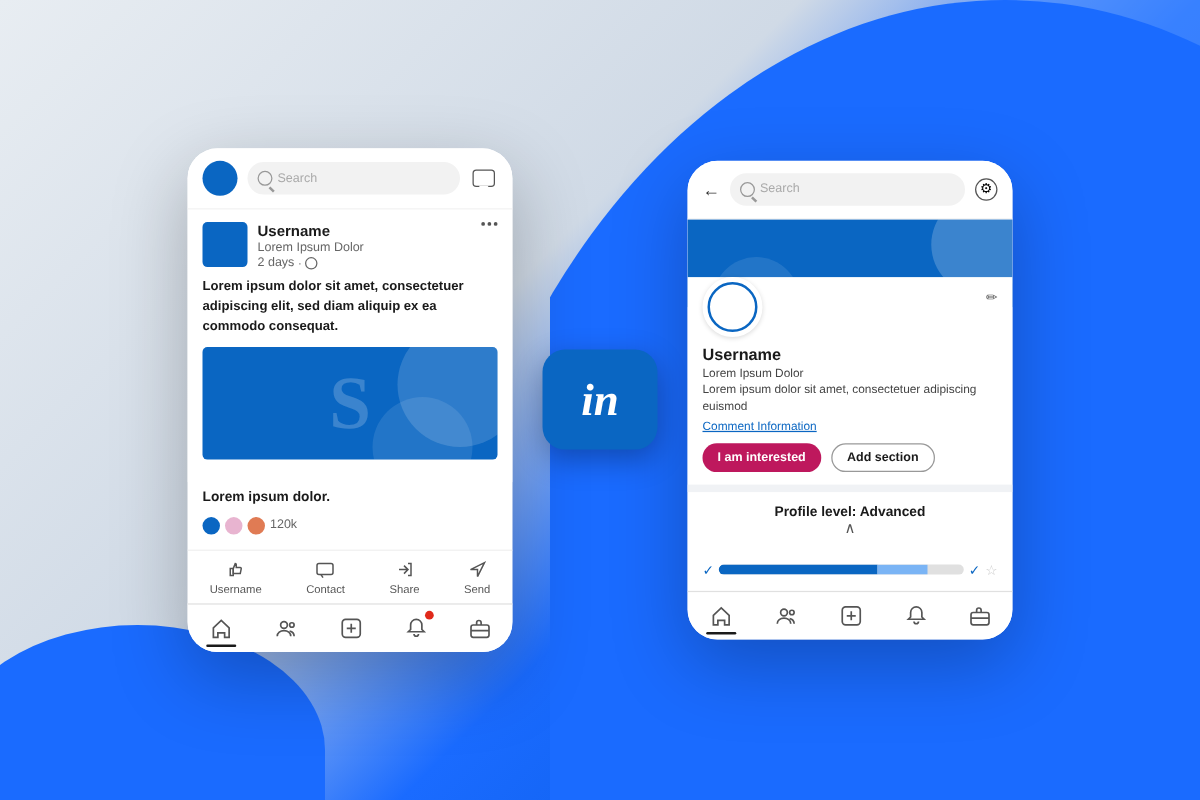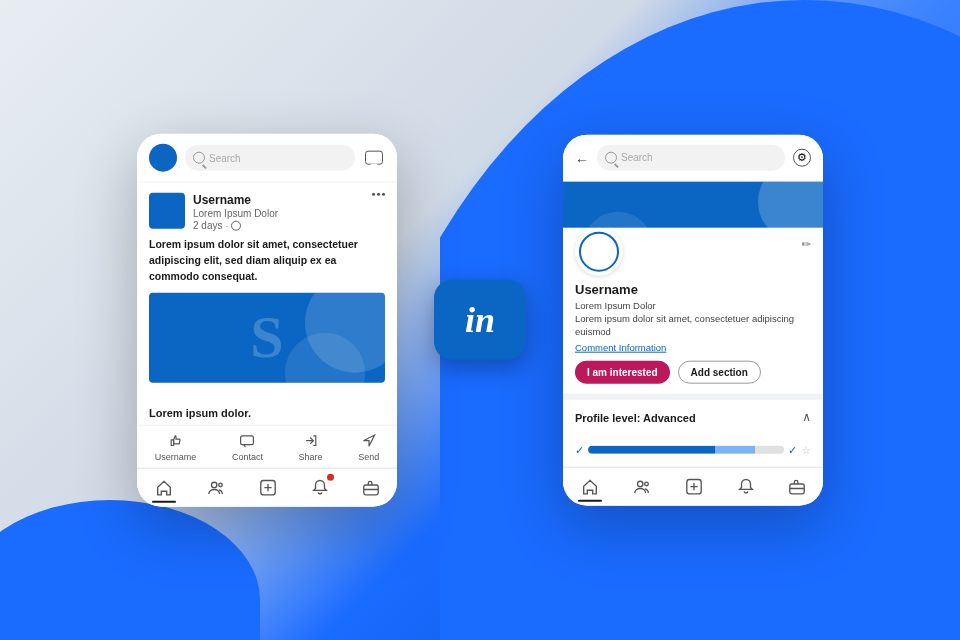--- a/index.html
+++ b/index.html
@@ -40,21 +40,21 @@
       border-radius: 50% 50% 0 0;
     }
 
     
     .phones-container {
       position: absolute;
       top: 50%;
       left: 50%;
       transform: translate(-50%, -50%);
       display: flex;
-      gap: 37px;
+      gap: 24px;
       align-items: center;
     }
 
     
     .phone {
       width: 260px;
       background: #fff;
       border-radius: 24px;
       box-shadow: 0 20px 60px rgba(0,0,0,0.25);
       overflow: hidden;
@@ -536,23 +536,24 @@
     }
 
     
     .profile-level-section {
       background: #fff;
       padding: 10px 12px;
     }
 
     .profile-level-header {
       display: flex;
-      align-items: flex-end;
+      align-items: center;
       justify-content: space-between;
       margin-bottom: 20px;
+      flex-direction: column;
     }
 
     .profile-level-title {
       font-size: 11px;
       font-weight: 700;
       color: #1a1a1a;
     }
 
     .chevron-up {
       font-size: 12px;
@@ -663,20 +664,26 @@
         <div class="blue-banner-blob"></div>
         <div class="blue-banner-blob2"></div>
         <div class="blue-banner-s">S</div>
       </div>
     </div>
 
     <div class="lorem-ipsum-bottom">
       <span>Lorem ipsum dolor.</span>
     </div>
 
+    <div class="reactions" style="padding: 4px 12px;">
+      <div class="reaction-dot" style="background:#0a66c2;"></div>
+      <div class="reaction-dot" style="background:#e8b4d0;"></div>
+      <div class="reaction-dot" style="background:#e07b54;"></div>
+      <span class="reaction-count">120k</span>
+    </div>
 
     <div class="post-actions">
       <div class="action-btn">
         <div class="action-icon">
           <svg viewBox="0 0 20 20" width="16" height="16" fill="none" stroke="#555" stroke-width="1.5">
             <path d="M7 9l2-5a1 1 0 011 1v3h4a1 1 0 011 1l-1 5H7V9z"></path>
             <path d="M4 9h3v7H4z"></path>
           </svg>
         </div>
         <span class="action-label">Username</span>

